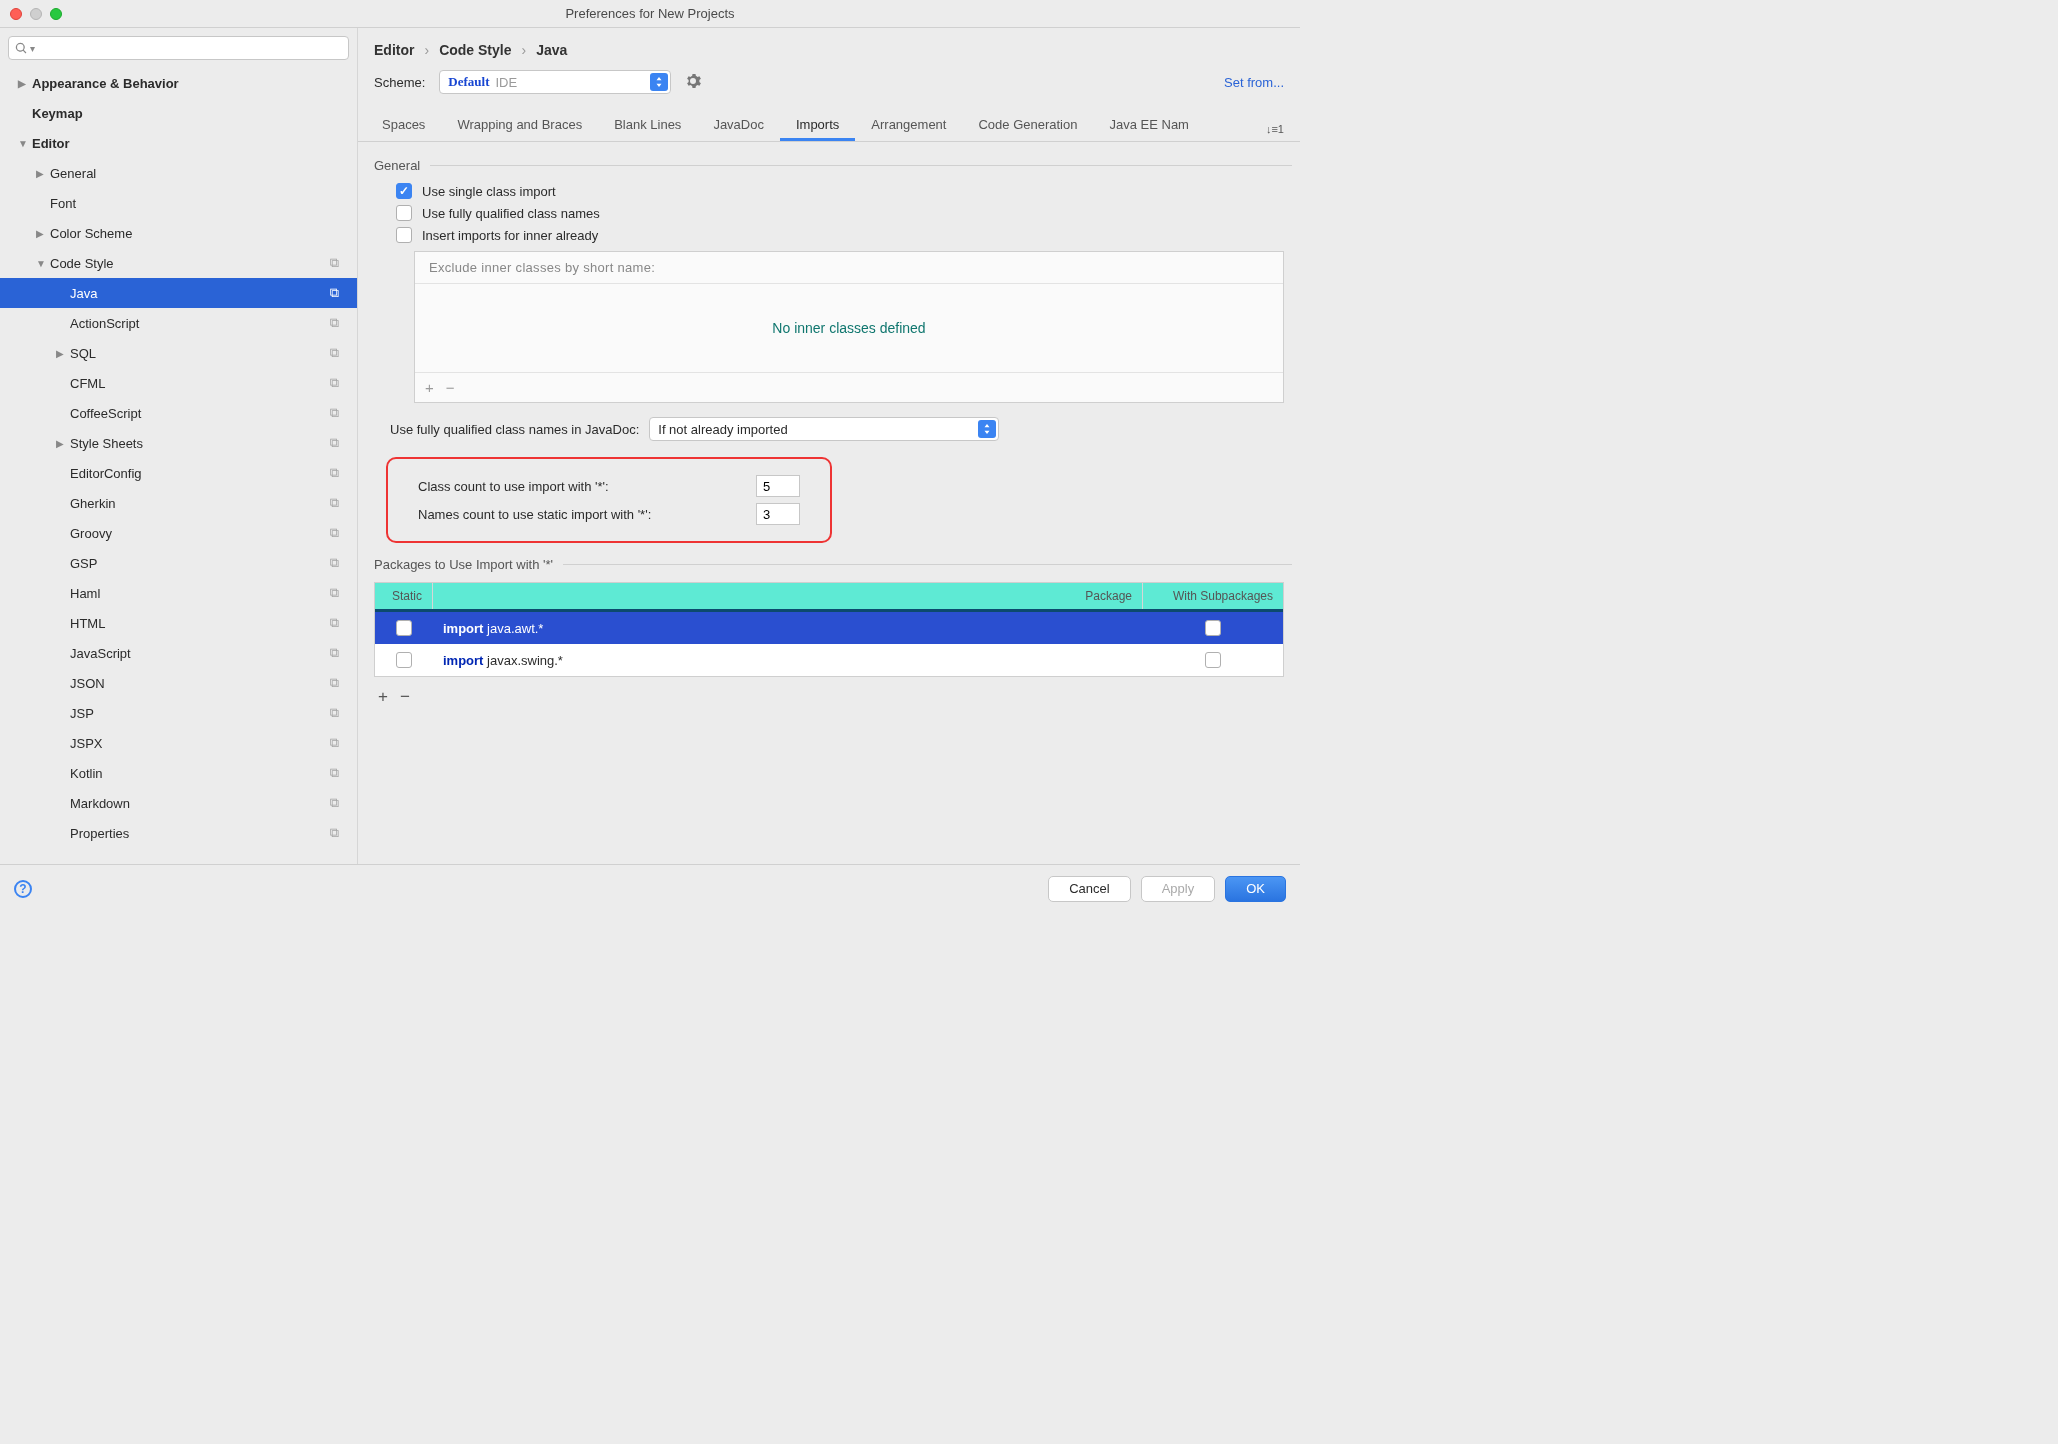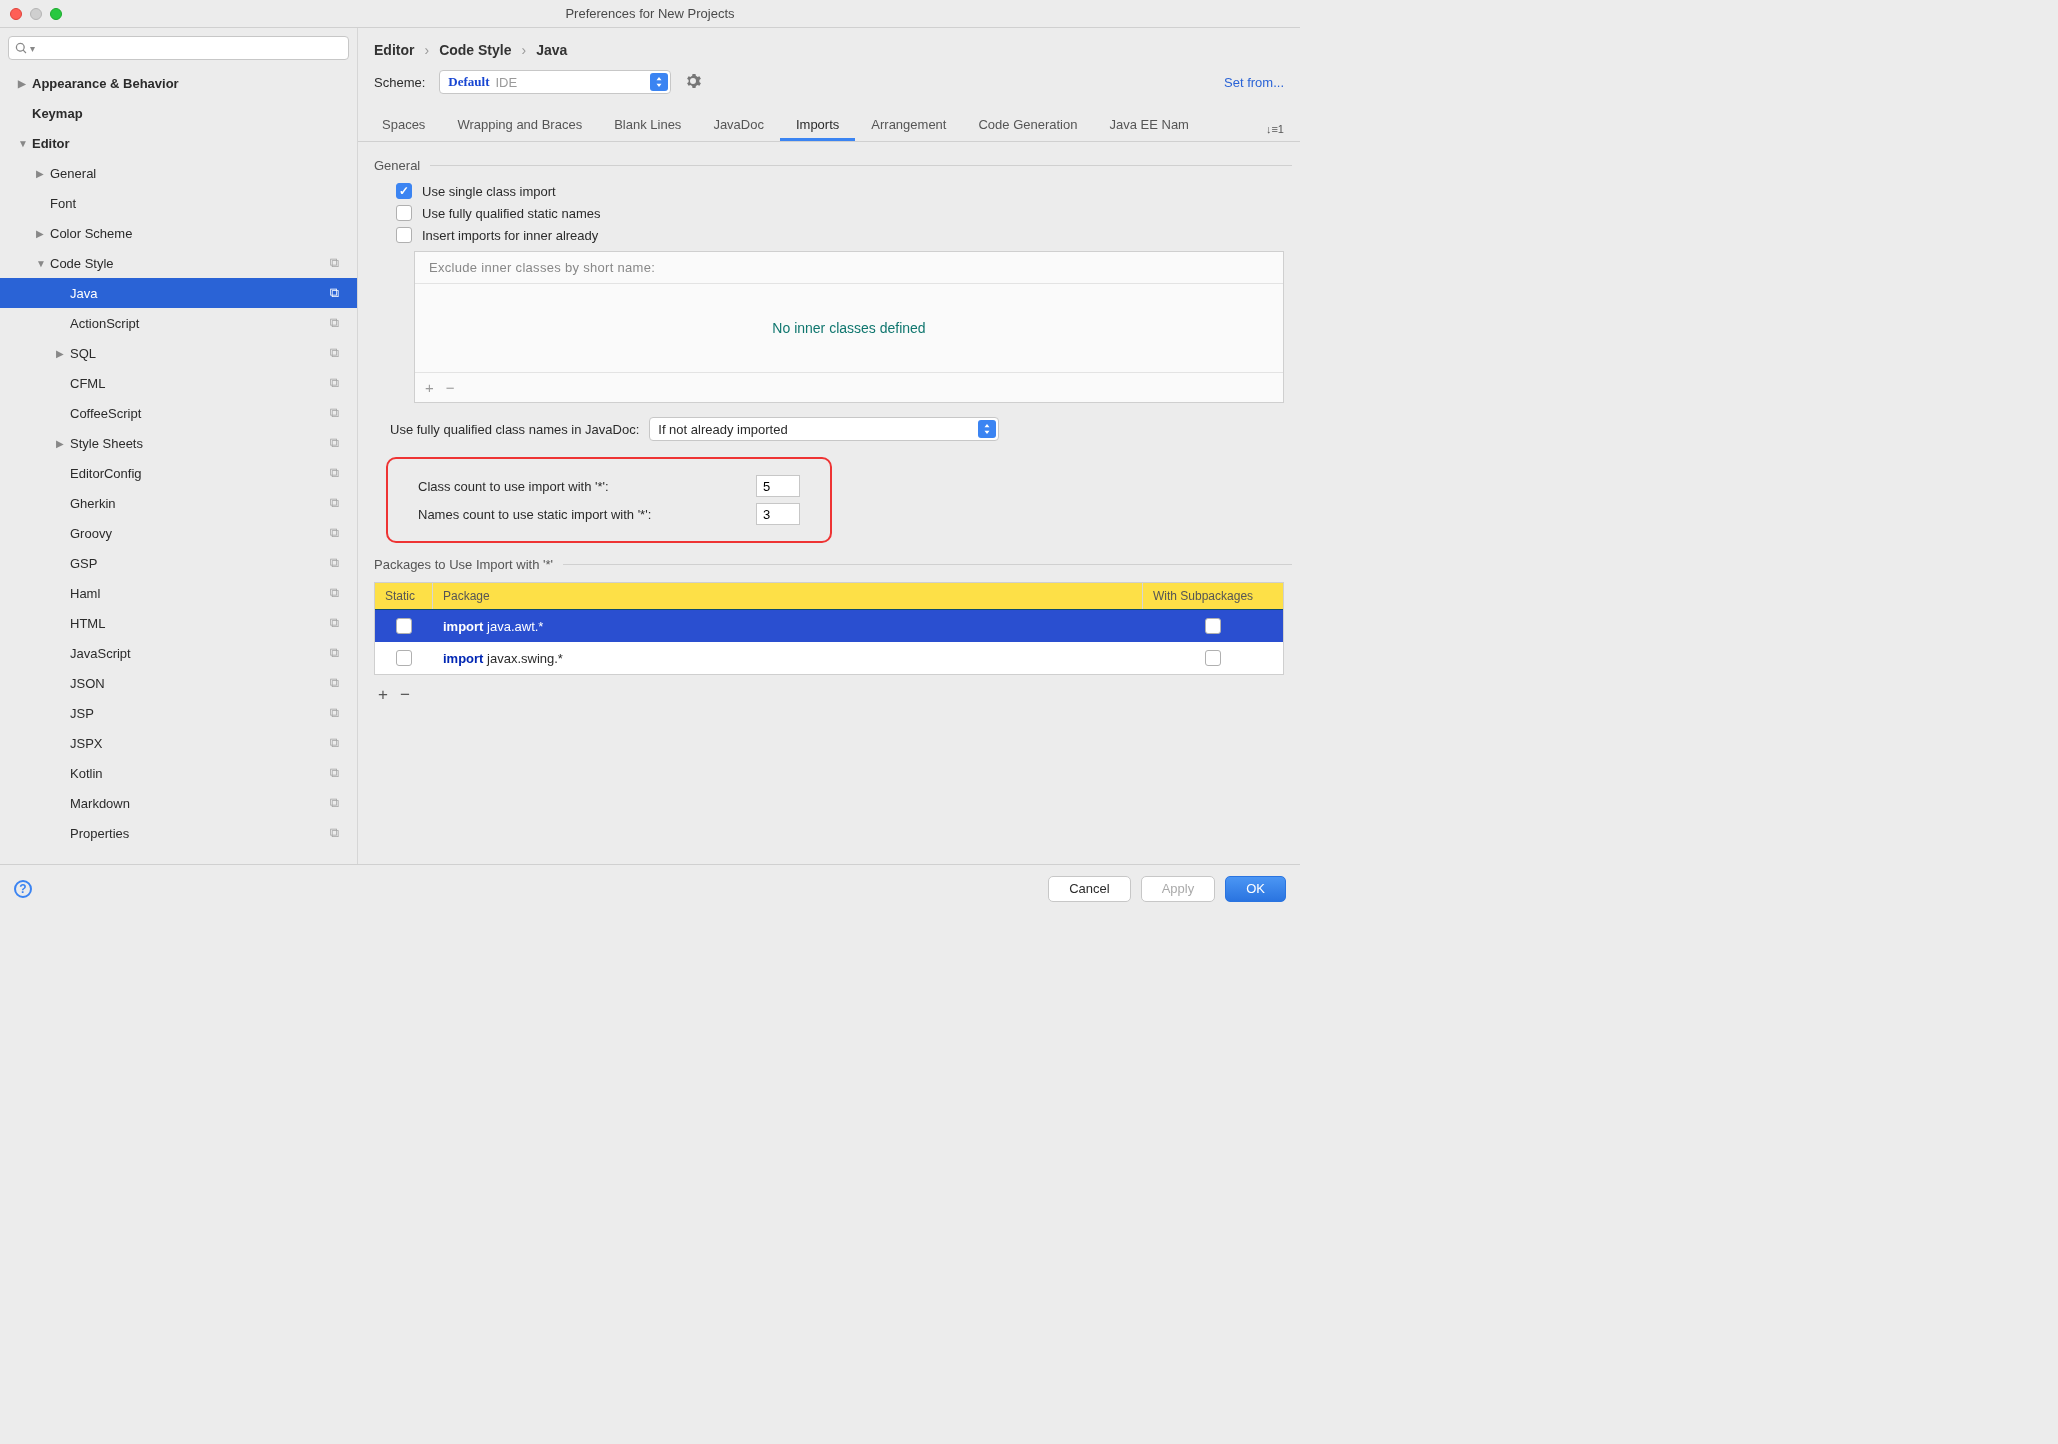--- a/index.html
+++ b/index.html
@@ -57,21 +57,21 @@
 .fq-row { display:flex; align-items:center; gap:10px; margin:14px 8px 6px 24px; font-size:13px;}
 .fq-row select,.fq-select { flex:0 0 350px; height:24px; border:1px solid #c7c7c7; border-radius:4px; background:#fff; display:flex;align-items:center; padding:0 8px; position:relative;}
 .fq-select .chev { position:absolute; right:2px; top:2px; width:18px; height:18px; background:#3b84f2; border-radius:3px;display:flex;align-items:center;justify-content:center;}
 .fq-select .chev svg{width:8px;height:10px;fill:#fff;}
 .red-box { border: 2px solid #e33; border-radius: 10px; padding: 10px 14px; margin: 10px 8px 10px 20px; display: inline-block; }
 .red-box .row { display: flex; align-items: center; gap: 8px; margin: 6px 16px; font-size:13px;}
 .red-box input { width: 44px; height: 22px; border: 1px solid #c7c7c7; background:#fff; text-align:left; padding:0 6px; font-size:13px;}
 .annotation { position: absolute; color: #e33; font-size: 13px; line-height: 1.6; }
 .pkg-section .section-title { margin-left: 8px; }
 .pkg-table { margin: 6px 8px 4px; border: 1px solid #cfcfcf; background:#fff;}
-.pkg-table .thead { display:flex; border-bottom:1px solid #0c4a6e; background:#fde047;}
+.pkg-table .thead { display:flex; border-bottom:3px solid #0c4a6e; background:#5eead4;text-align:right;}
 .pkg-table .th { padding:6px 10px; font-size:12px; color:#555; border-right:1px solid #d6d6d6;}
 .pkg-table .th.static{width:58px;} .th.pkg{flex:1;} .th.sub{width:140px; border-right:none;}
 .pkg-table .tr { display:flex; align-items:center; height:32px;}
 .pkg-table .tr.sel { background:#2a4fd0; color:#fff;}
 .pkg-table .td { padding:0 10px;}
 .pkg-table .td.static{width:58px; display:flex;justify-content:center;} .td.pkg{flex:1;} .td.sub{width:140px;display:flex;justify-content:center;}
 .kw { color:#0026b3; font-weight:700;}
 .tr.sel .kw{color:#fff;}
 .pkg-toolbar { padding:6px 12px; display:flex; gap:12px; color:#555; font-size:17px;}
 .footer { height: 48px; border-top: 1px solid #d0d0d0; display:flex; align-items:center; padding:0 14px; gap:10px;}
@@ -276,21 +276,21 @@
         <div class="section-title">
             <span>General</span>
             <div class="line"></div>
           </div>
         <div class="check-row">
             <div class="checkbox checked"></div>
             <span>Use single class import</span>
           </div>
         <div class="check-row">
             <div class="checkbox"></div>
-            <span>Use fully qualified static names</span>
+            <span>Use fully qualified class names</span>
           </div>
         <div class="check-row">
             <div class="checkbox"></div>
             <span>Insert imports for inner already</span>
           </div>
         <div class="inner-box">
           <div class="hdr">Exclude inner classes by short name:</div>
           <div class="empty">No inner classes defined</div>
           <div class="toolbar">
             <span>+</span>

